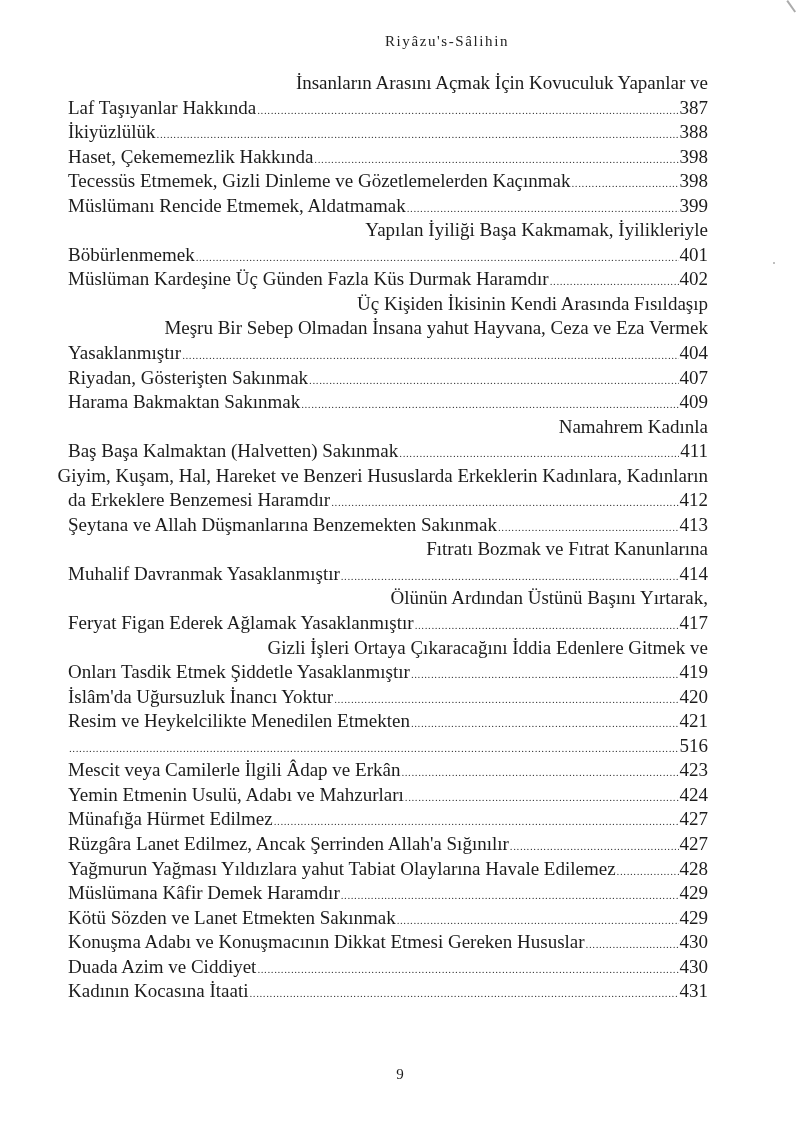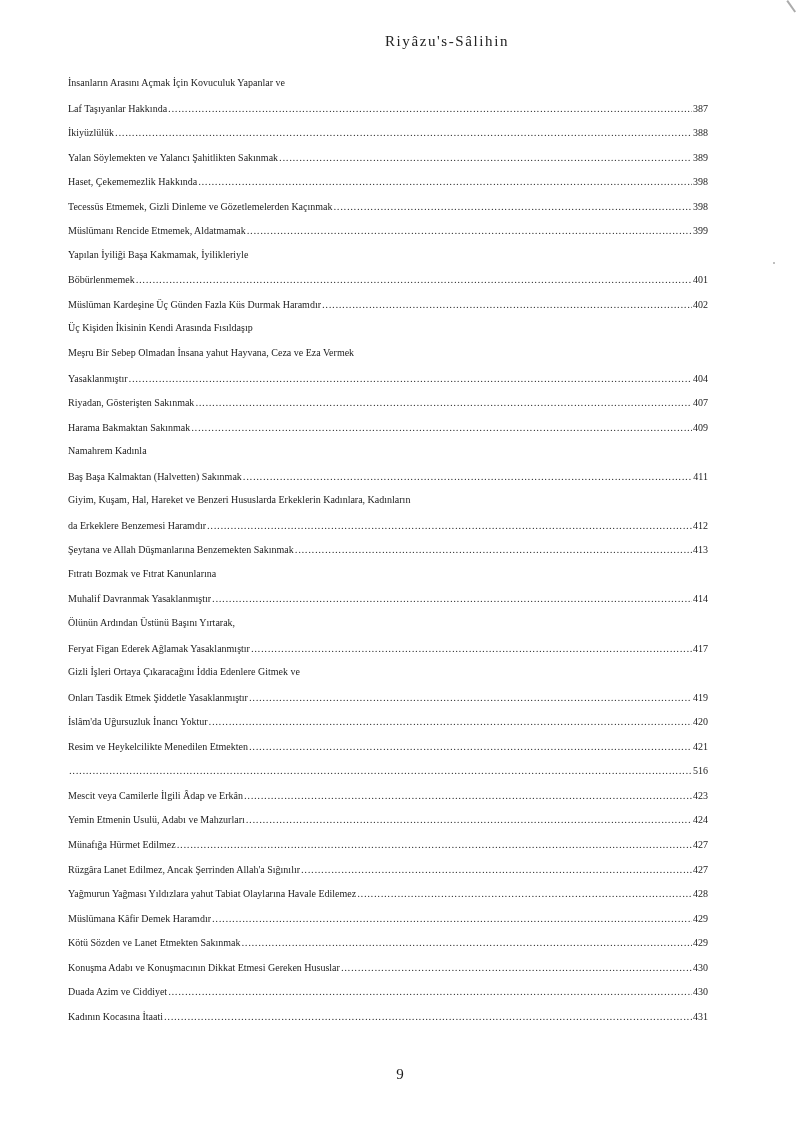--- a/index.html
+++ b/index.html
@@ -2,22 +2,22 @@
 <html><head>
 <meta charset="utf-8">
 <style>
   html, body { margin: 0; padding: 0; background: #ffffff; }
   body { width: 800px; height: 1128px; position: relative; overflow: hidden;
          font-family: "Liberation Serif", "DejaVu Serif", serif; color: #1c1c1c; }
   .page { position: absolute; left: 0; top: 0; width: 800px; height: 1128px; }
   .running-head { position: absolute; top: 33px; left: 0; width: 800px; text-align: center;
                   font-size: 15px; letter-spacing: 1.6px; color: #222; padding-left: 47px; }
   .toc { position: absolute; top: 71px; left: 68px; width: 640px; }
-  .line { height: 24.55px; line-height: 24.55px; font-size: 10px; white-space: nowrap;
-          display: flex; align-items: baseline; }
+  .line { height: 24.55px; line-height: 24.55px; font-size: 19px; white-space: nowrap;
+          display: flex; align-items: baseline; justify-content: flex-end; }
   .line .t { flex: 0 0 auto; }
   .line .dots { flex: 1 1 auto; overflow: hidden; margin: 0 1px; font-size: 11px; letter-spacing: 0.6px; color: #333; }
   .line .dots::before { content: "........................................................................................................................................................................................................................................"; }
   .line .p { flex: 0 0 auto; }
   .folio { position: absolute; top: 1066px; left: 0; width: 800px; text-align: center; font-size: 15px; }
   .scan-mark { position: absolute; top: 0; left: 788px; width: 14px; height: 2px; background: #888;
                transform: rotate(55deg); transform-origin: left top; opacity: 0.7; }
   .scan-dot { position: absolute; top: 262px; left: 773px; width: 2px; height: 2px; background: #aaa; border-radius: 1px; }
 </style>
 </head>
@@ -37,25 +37,20 @@
         <span class="t">Laf Taşıyanlar Hakkında</span>
         <span class="dots"></span>
         <span class="p">387</span>
       </div>
       <div class="line">
         <span class="t">İkiyüzlülük</span>
         <span class="dots"></span>
         <span class="p">388</span>
       </div>
       <div class="line">
-        <span class="t">Yalan Söylemekten ve Yalancı Şahitlikten Sakınmak</span>
-        <span class="dots"></span>
-        <span class="p">389</span>
-      </div>
-      <div class="line">
         <span class="t">Haset, Çekememezlik Hakkında</span>
         <span class="dots"></span>
         <span class="p">398</span>
       </div>
       <div class="line">
         <span class="t">Tecessüs Etmemek, Gizli Dinleme ve Gözetlemelerden Kaçınmak</span>
         <span class="dots"></span>
         <span class="p">398</span>
       </div>
       <div class="line">

